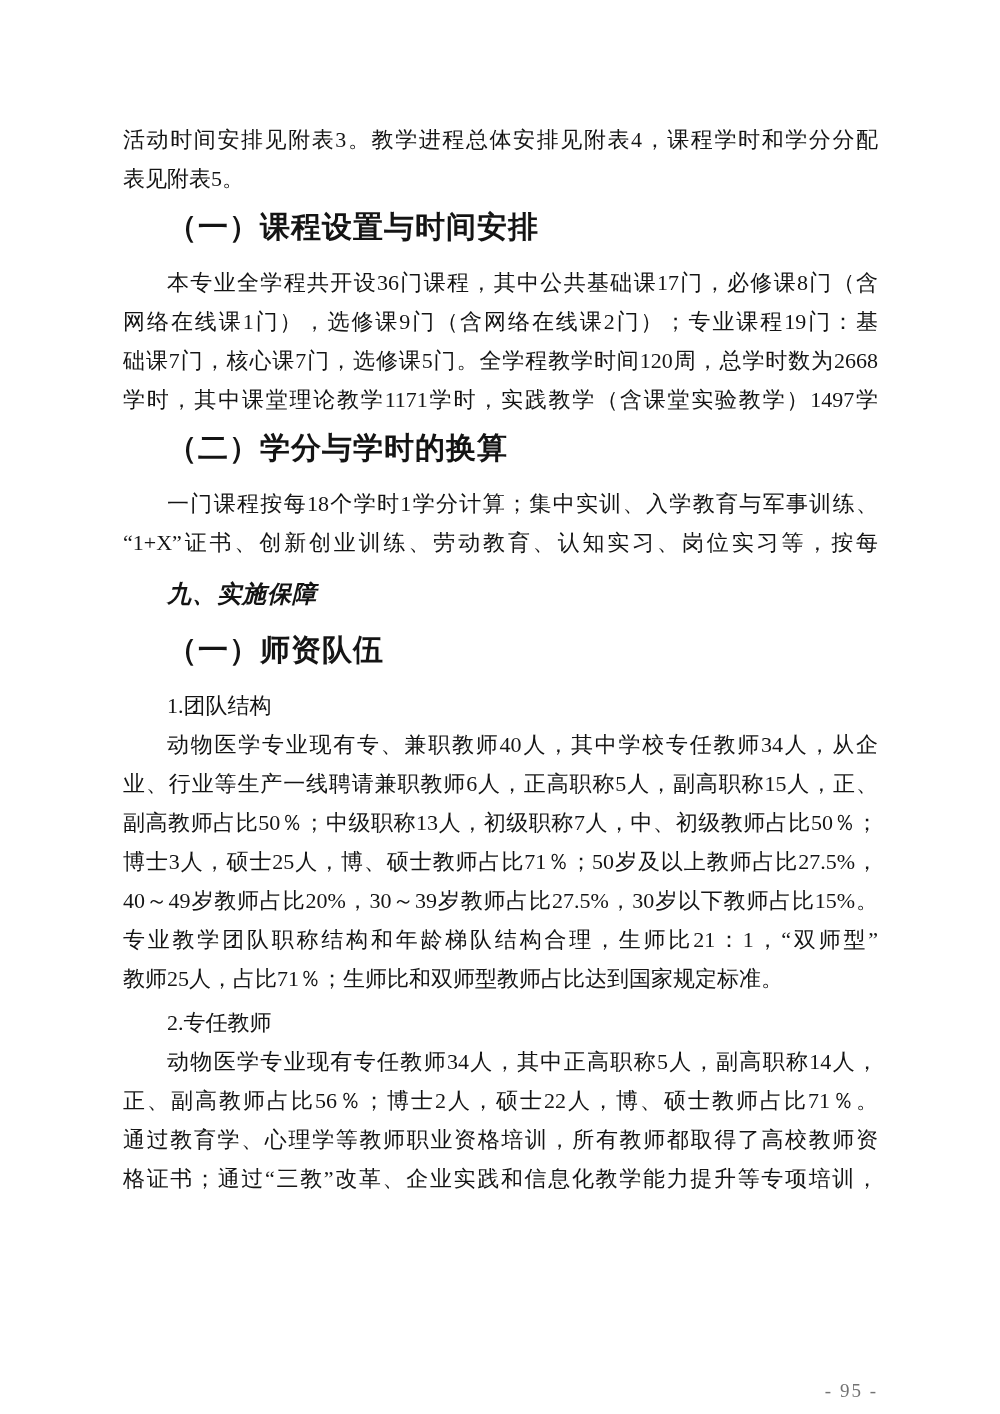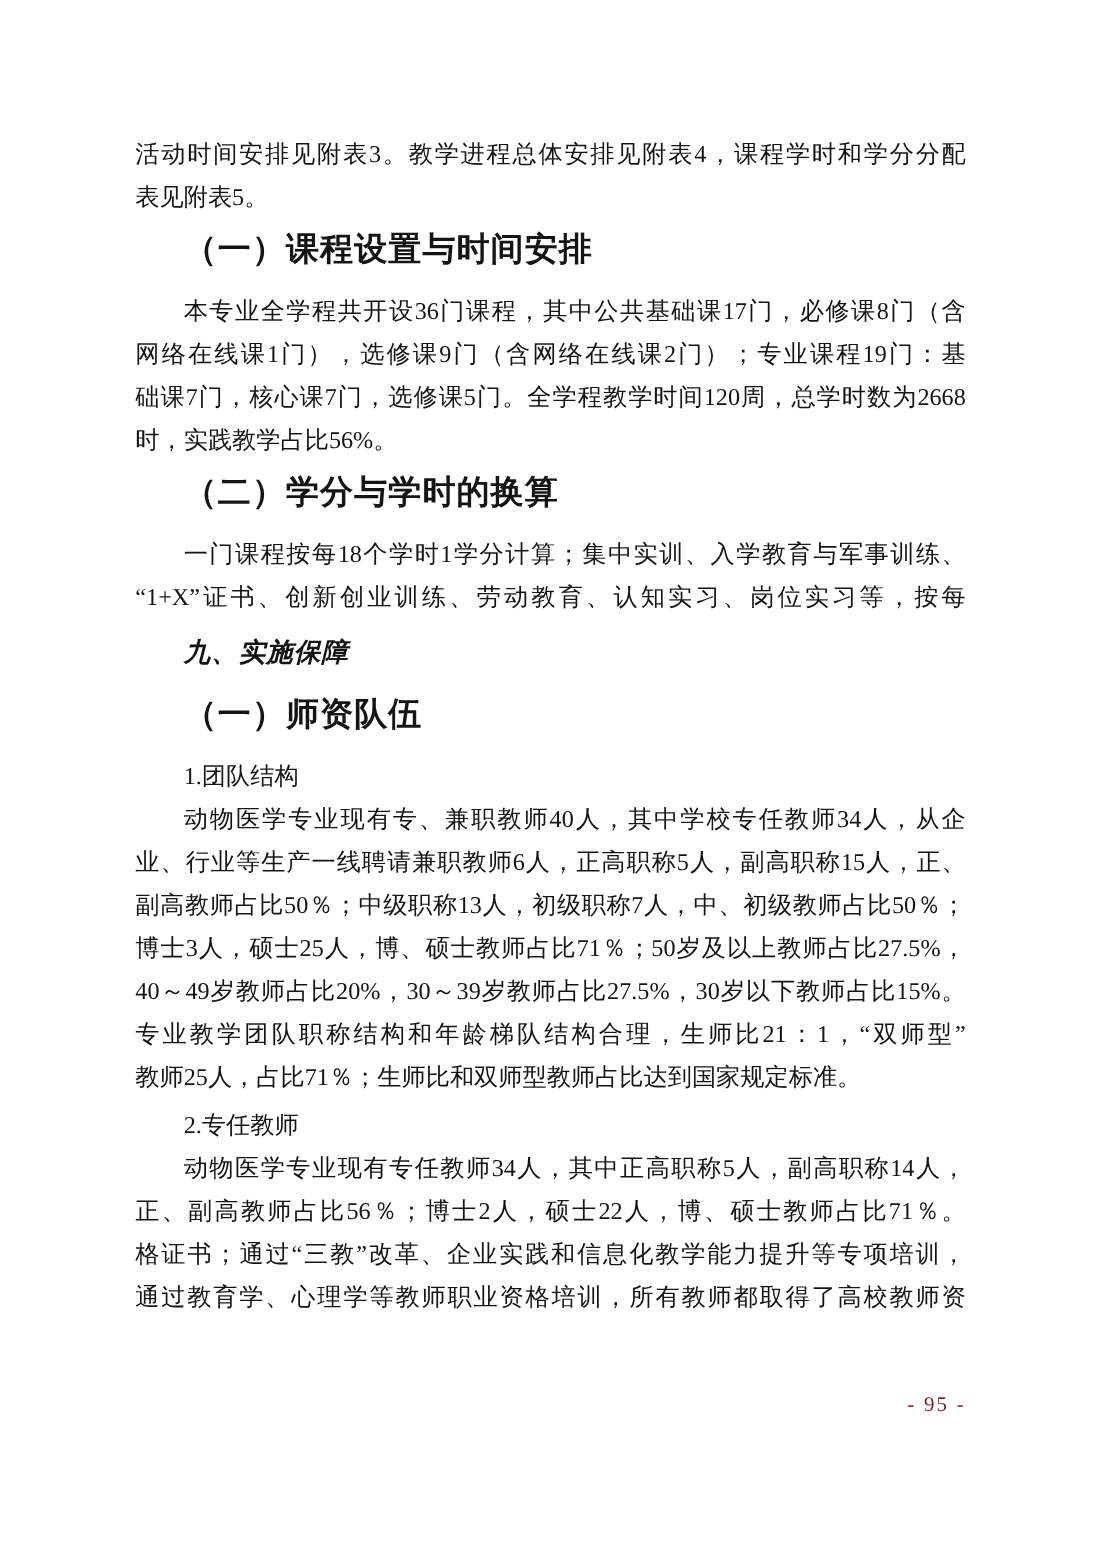--- a/index.html
+++ b/index.html
@@ -52,53 +52,53 @@
     font-size: 30px;
     margin: 9px 0 17px 0;
   }
   .sub {
     line-height: 39px;
     text-indent: 44px;
     margin-top: 5px;
   }
   .footer {
     position: absolute;
-    top: 1267px;
+    top: 1380px;
     right: 122px;
     font-size: 19px;
     letter-spacing: 2px;
-    color: #7f1d1d;
+    color: #737373;
     font-family: "Liberation Serif", "DejaVu Serif", serif;
   }
 </style>
 </head>
 <body>
 
 <div class="page">
   <main class="content" id="doc">
       <div class="line fill">活动时间安排见附表3。教学进程总体安排见附表4，课程学时和学分分配</div>
       <div class="line">表见附表5。</div>
       <div class="h2">（一）课程设置与时间安排</div>
       <div class="line fill indent">本专业全学程共开设36门课程，其中公共基础课17门，必修课8门（含</div>
       <div class="line fill">网络在线课1门），选修课9门（含网络在线课2门）；专业课程19门：基</div>
       <div class="line fill">础课7门，核心课7门，选修课5门。全学程教学时间120周，总学时数为2668</div>
-      <div class="line">时，实践教学占比56%。</div>
+      <div class="line fill">学时，其中课堂理论教学1171学时，实践教学（含课堂实验教学）1497学</div>
       <div class="h2">（二）学分与学时的换算</div>
       <div class="line fill indent">一门课程按每18个学时1学分计算；集中实训、入学教育与军事训练、</div>
       <div class="line fill">“1+X”证书、创新创业训练、劳动教育、认知实习、岗位实习等，按每</div>
       <div class="h1">九、实施保障</div>
       <div class="h2">（一）师资队伍</div>
       <div class="sub">1.团队结构</div>
       <div class="line fill indent">动物医学专业现有专、兼职教师40人，其中学校专任教师34人，从企</div>
       <div class="line fill">业、行业等生产一线聘请兼职教师6人，正高职称5人，副高职称15人，正、</div>
       <div class="line fill">副高教师占比50％；中级职称13人，初级职称7人，中、初级教师占比50％；</div>
       <div class="line fill">博士3人，硕士25人，博、硕士教师占比71％；50岁及以上教师占比27.5%，</div>
       <div class="line fill">40～49岁教师占比20%，30～39岁教师占比27.5%，30岁以下教师占比15%。</div>
       <div class="line fill">专业教学团队职称结构和年龄梯队结构合理，生师比21：1，“双师型”</div>
       <div class="line">教师25人，占比71％；生师比和双师型教师占比达到国家规定标准。</div>
       <div class="sub">2.专任教师</div>
       <div class="line fill indent">动物医学专业现有专任教师34人，其中正高职称5人，副高职称14人，</div>
       <div class="line fill">正、副高教师占比56％；博士2人，硕士22人，博、硕士教师占比71％。</div>
+      <div class="line fill">通过教育学、心理学等教师职业资格培训，所有教师都取得了高校教师资</div>
       <div class="line fill">格证书；通过“三教”改革、企业实践和信息化教学能力提升等专项培训，</div>
-      <div class="line fill">通过教育学、心理学等教师职业资格培训，所有教师都取得了高校教师资</div>
     </main>
   <div class="footer">- 95 -</div>
 </div>
 
 </body></html>

